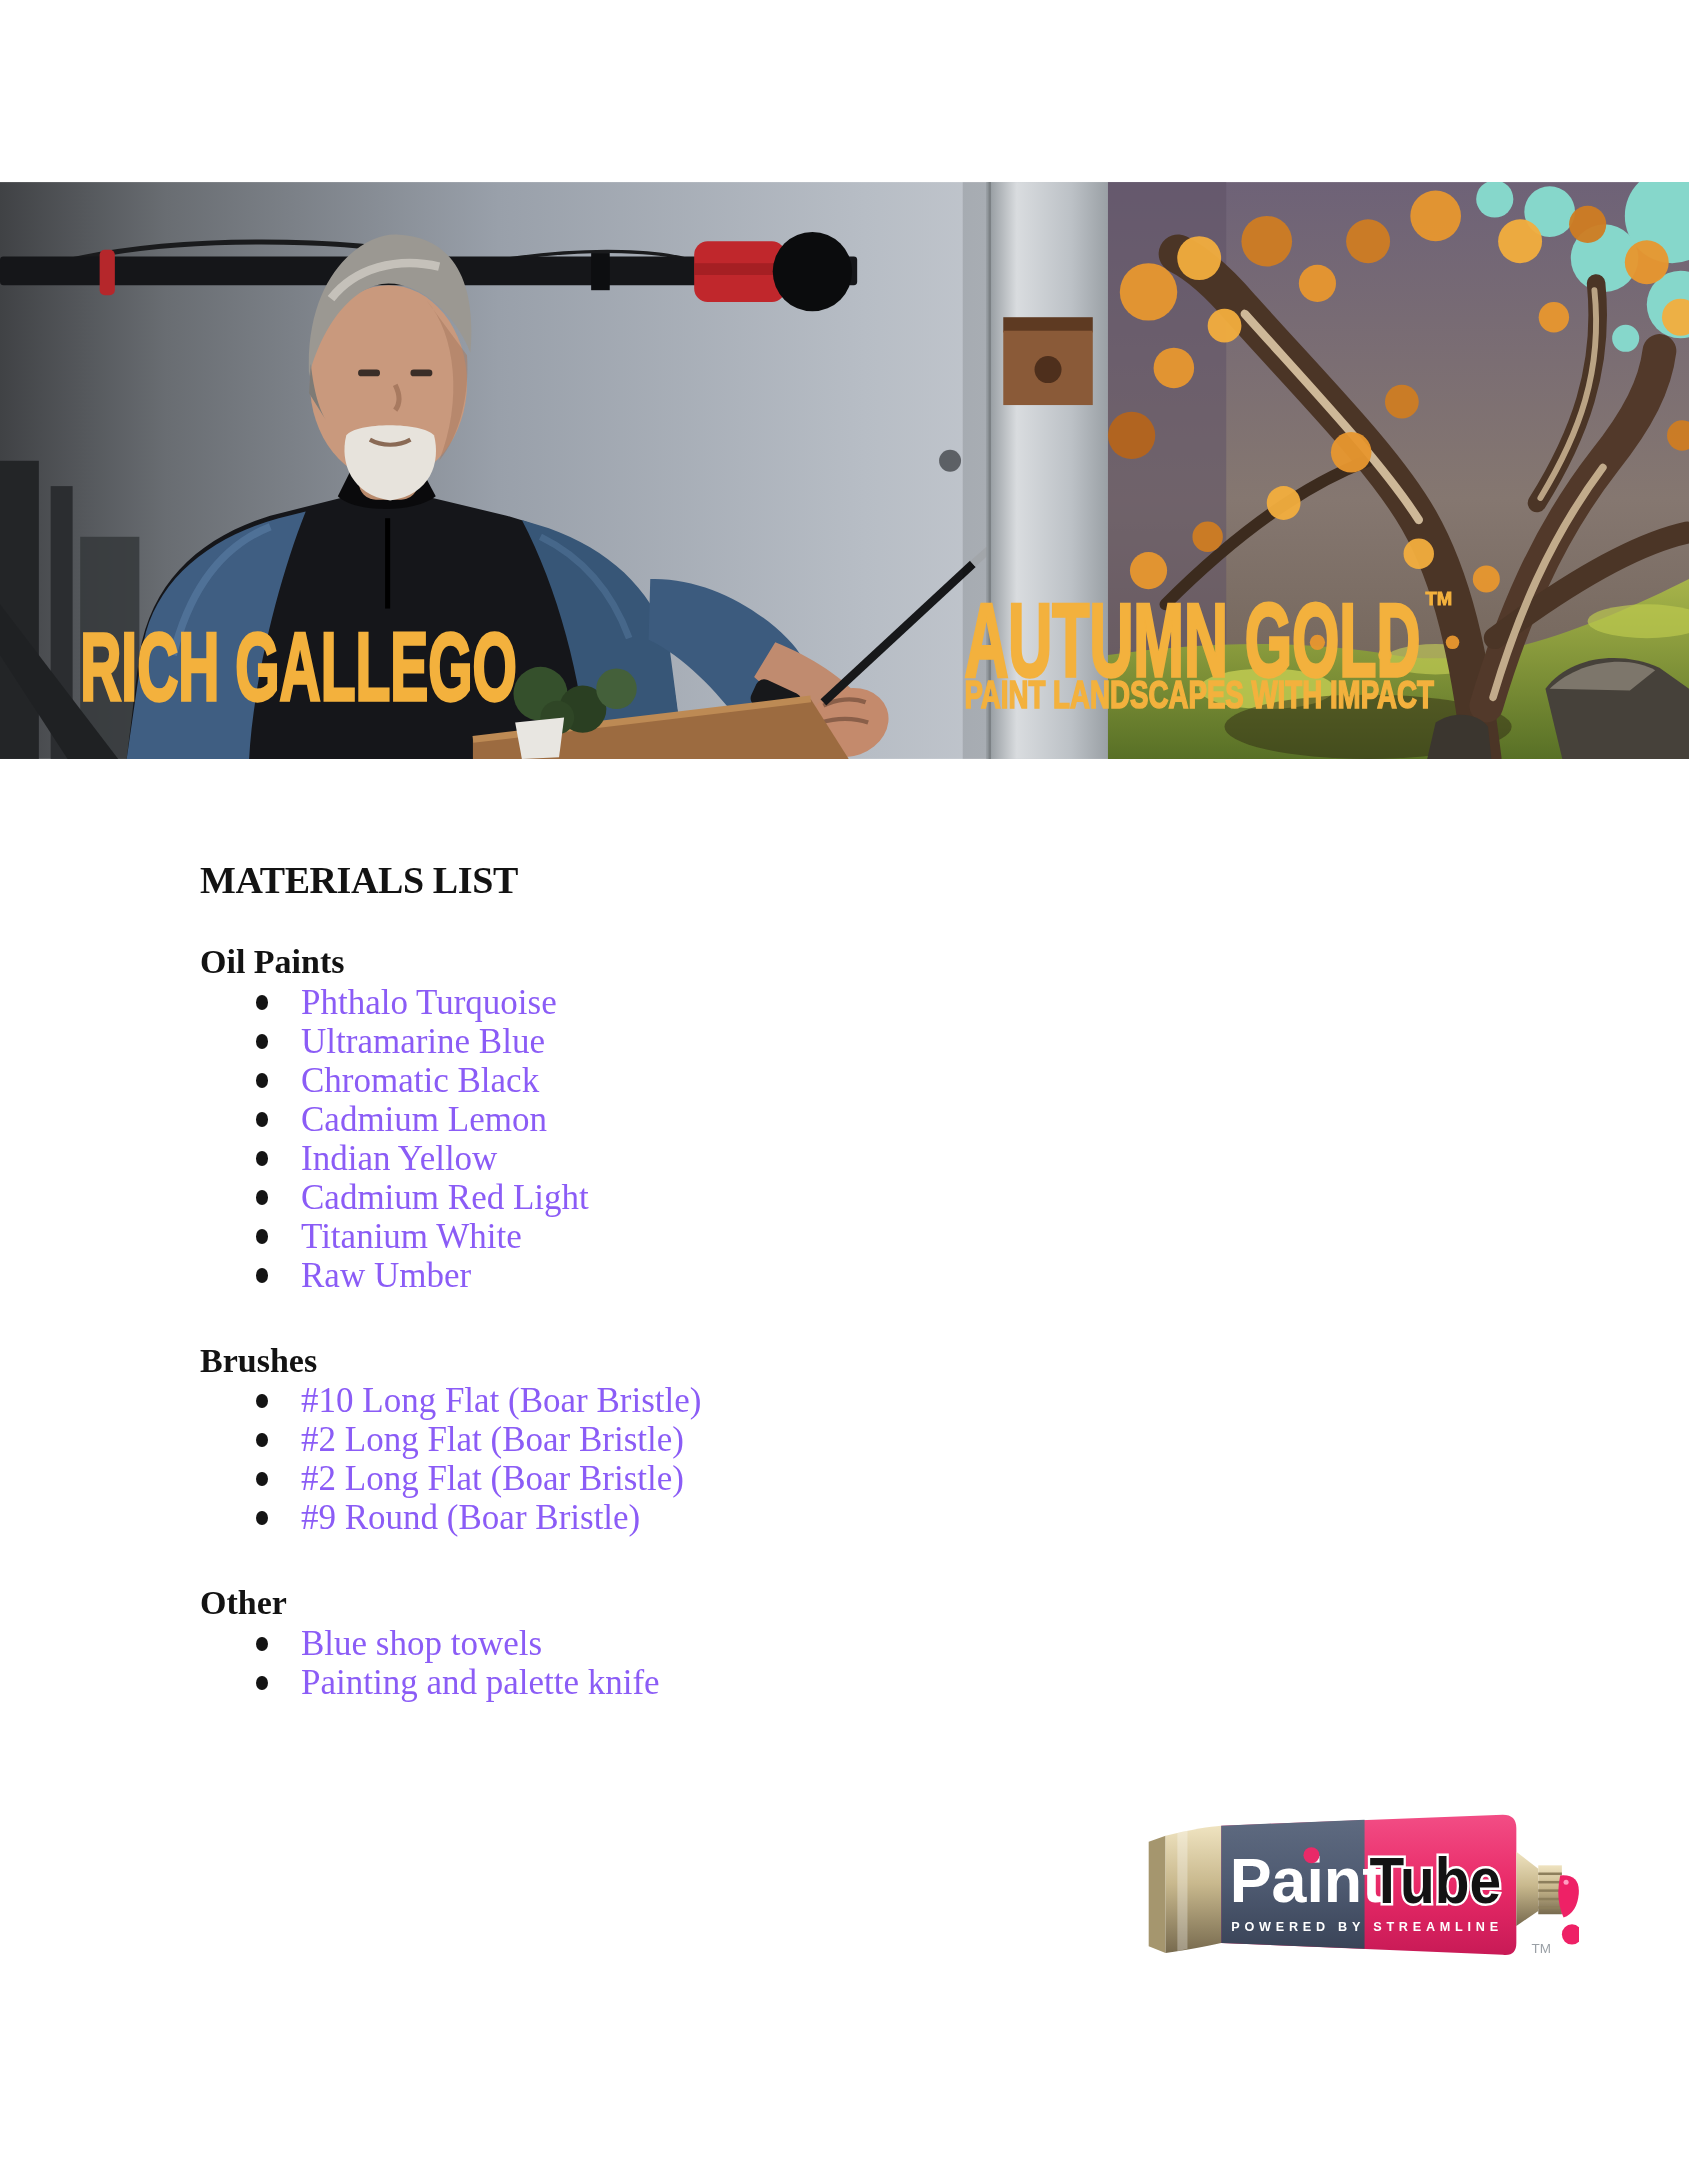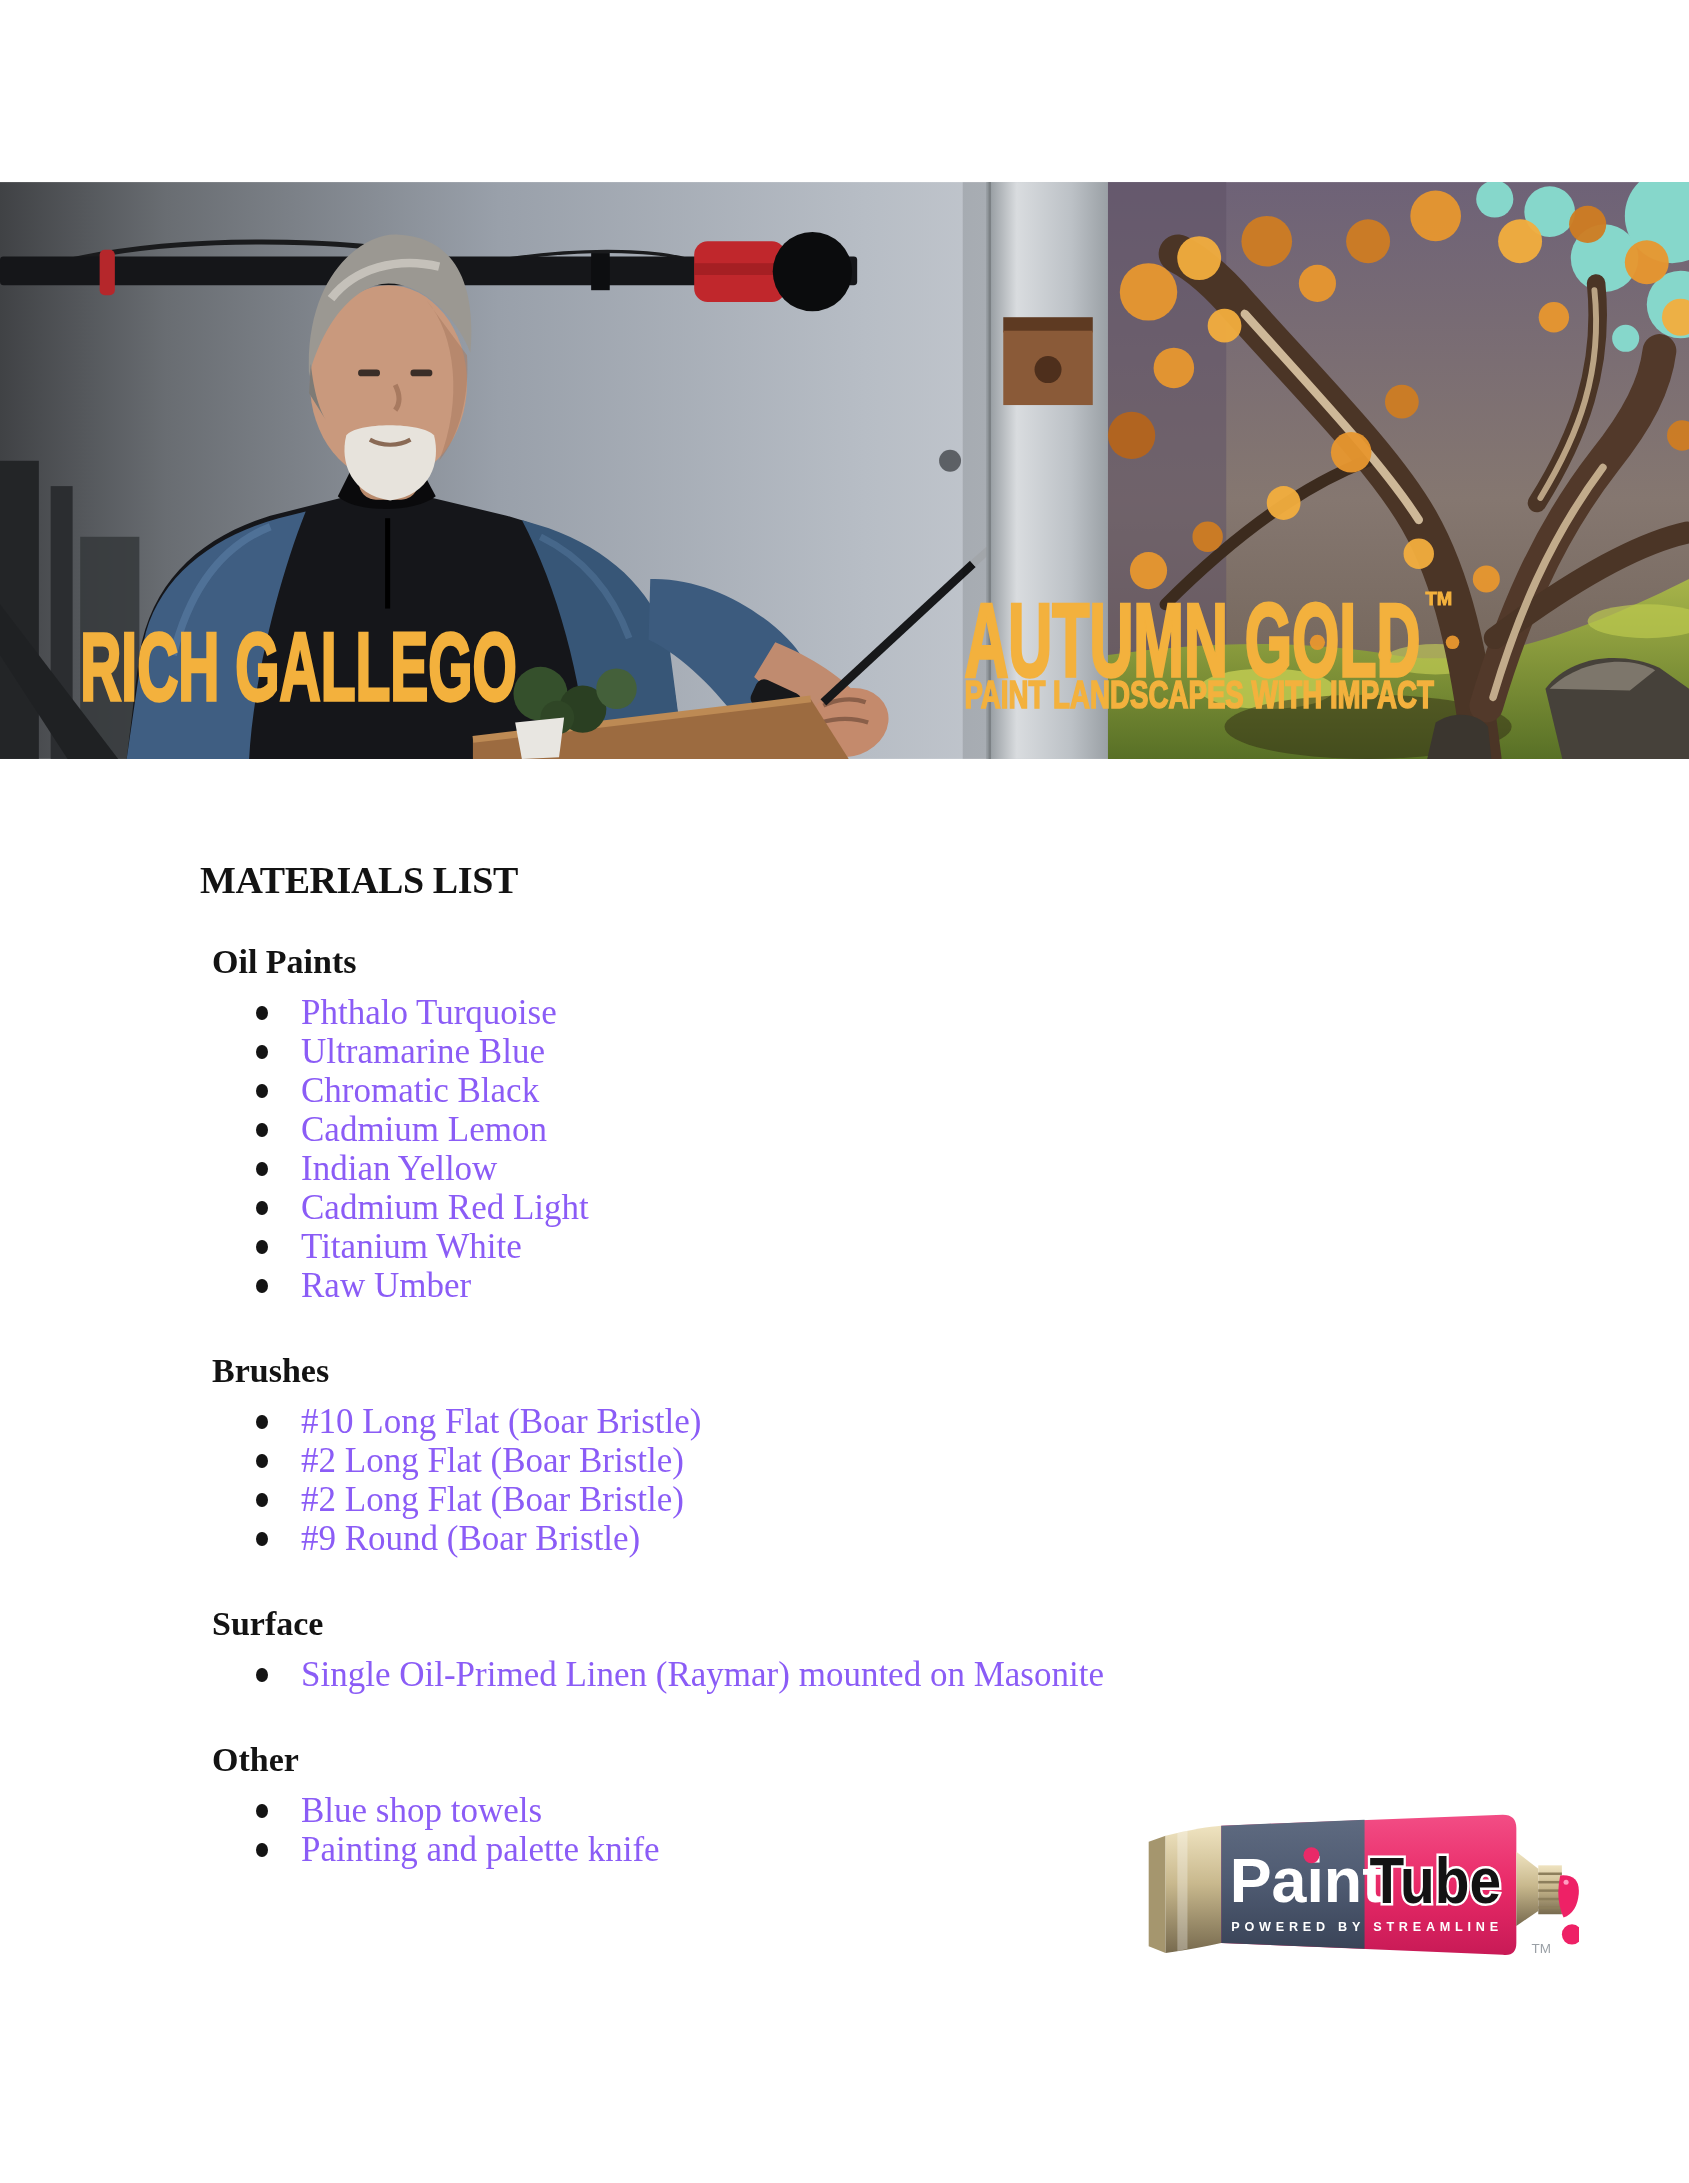--- a/index.html
+++ b/index.html
@@ -9,21 +9,21 @@
   }
   
   .banner{position:absolute;left:0;top:182px;width:1689px;height:577px;}
   .banner svg{display:block;}
   
   .doc{position:absolute;left:200px;top:849px;width:1368px;}
   .doc h1{
     font:700 38px/42px "Liberation Serif",serif;letter-spacing:-0.4px;
     margin:10px 0 41px 0;color:#131313;
   }
-  .sec h2{font:700 34px/39px "Liberation Serif",serif;margin:12px;color:#131313;}
+  .sec h2{font:700 34px/39px "Liberation Serif",serif;margin:0;color:#131313;}
   .sec ul{list-style:none;margin:1.7px 0 0 0;padding:0;}
   .sec li{
     position:relative;font:400 35px/39px "Liberation Serif",serif;
     padding-left:101px;color:#8b5cf6;
   }
   .sec li::before{
     content:"";position:absolute;left:56px;top:12.7px;width:12px;height:14.4px;
     border-radius:50%;background:#141414;
   }
   .sec + .sec{margin-top:46px;}
@@ -229,26 +229,20 @@
     <div class="sec">
       <h2>Brushes</h2>
       <ul>
         <li>#10 Long Flat (Boar Bristle)</li>
         <li>#2 Long Flat (Boar Bristle)</li>
         <li>#2 Long Flat (Boar Bristle)</li>
         <li>#9 Round (Boar Bristle)</li>
       </ul>
     </div>
 
-    <div class="sec">
-      <h2>Surface</h2>
-      <ul>
-        <li>Single Oil-Primed Linen (Raymar) mounted on Masonite</li>
-      </ul>
-    </div>
 
     <div class="sec">
       <h2>Other</h2>
       <ul>
         <li>Blue shop towels</li>
         <li>Painting and palette knife</li>
       </ul>
     </div>
   </div>
 

